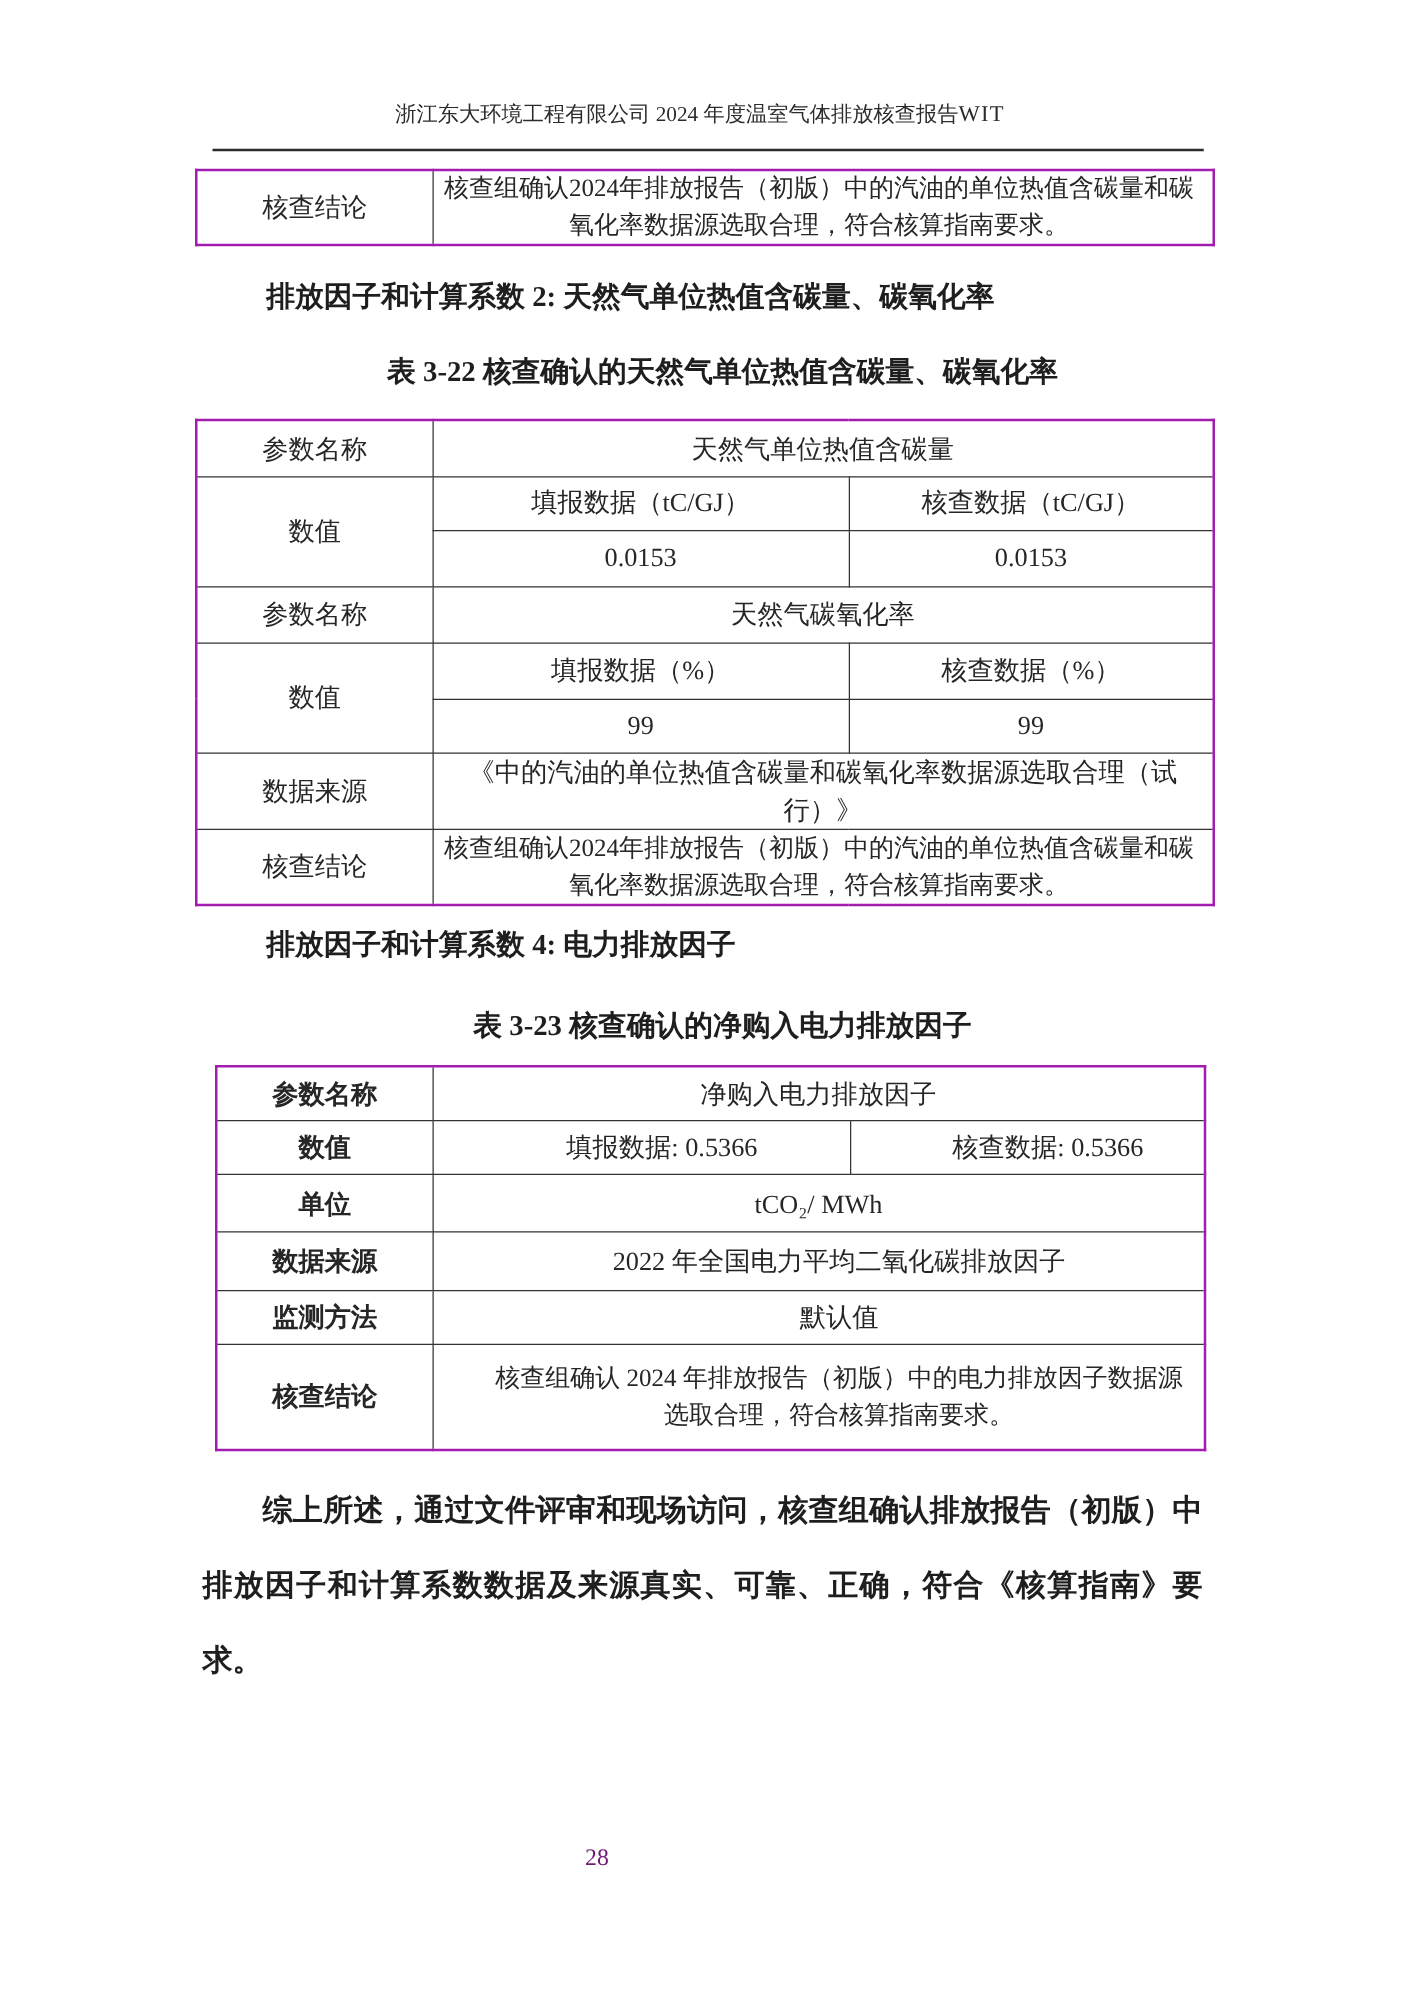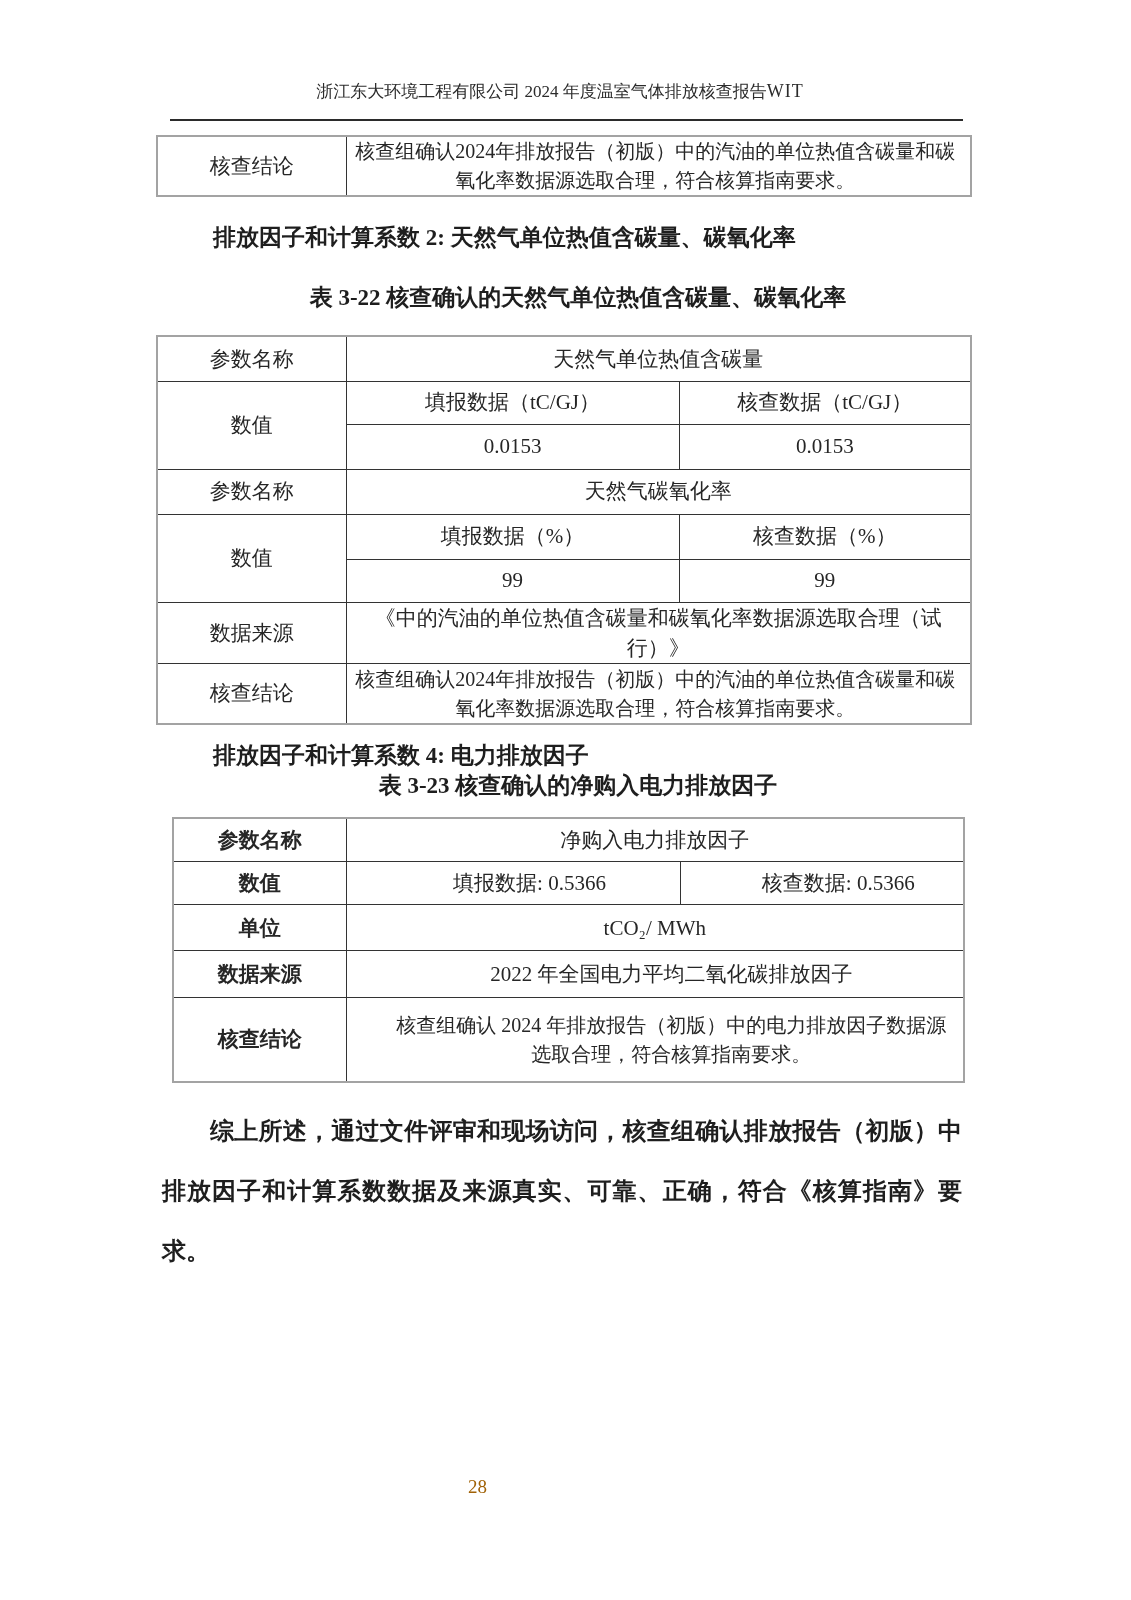--- a/index.html
+++ b/index.html
@@ -33,21 +33,21 @@
     font-size: 21px;
     color: #262626;
   }
   table.tbl td {
     border: 1px solid #333333;
     text-align: center;
     vertical-align: middle;
     line-height: 1.45;
     overflow: hidden;
   }
-  table.tbl { border: 2px solid #a3a3a3; font-family: Liberation Serif, serif; }
+  table.tbl { border: 2px solid #a21caf; font-family: Liberation Serif, serif; }
   td.left { text-align: left; padding-left: 2px; padding-right: 8px; }
   td.pad24 { padding-left: 41px; }
   td.small { font-size: 20px; }
   td.bold { font-weight: bold; }
   .top-table { margin: 14px 0 0 156px; width: 814px; }
   .t322 { margin: 22px 0 0 156px; width: 814px; }
   .t323 { margin: 16px 0 0 172px; width: 791px; }
   .section-heading {
     margin-left: 213px;
     font-size: 23px;
@@ -60,39 +60,39 @@
   .tbl-caption {
     margin-left: 156px;
     width: 844px;
     text-align: center;
     font-size: 23px;
     font-weight: bold;
     line-height: 30px;
     color: #1e1e1e;
   }
   .cap322 { margin-top: 30px; }
-  .cap323 { }
+  .cap323 { margin-top: 35px; }
   .summary {
     margin: 18px 0 0 162px;
     width: 800px;
     font-size: 24px;
     font-weight: bold;
     line-height: 60px;
     text-indent: 48px;
     text-align: justify;
     color: #1e1e1e;
   }
   .page-number {
     position: absolute;
     top: 1476px;
     left: 0;
     width: 955px;
     text-align: center;
     font-size: 19px;
-    color: #a16207;
+    color: #701a75;
   }
 </style>
 </head>
 <body>
 
 <div class="doc-header">
   <span>浙江东大环境工程有限公司 2024 年度温室气体排放核查报告</span>
   <span class="logo">WIT</span>
 </div>
 <hr class="header-rule">
@@ -178,20 +178,24 @@
   </tr>
   <tr>
     <td class="bold" style="height:46px">单位</td>
     <td colspan="2">tCO₂/ MWh</td>
   </tr>
   <tr>
     <td class="bold" style="height:47px">数据来源</td>
     <td colspan="2" class="left pad24">2022 年全国电力平均二氧化碳排放因子</td>
   </tr>
   <tr>
+    <td class="bold" style="height:43px">监测方法</td>
+    <td colspan="2" class="left pad24">默认值</td>
+  </tr>
+  <tr>
     <td class="bold" style="height:84px">核查结论</td>
     <td colspan="2" class="left pad24 small">核查组确认 2024 年排放报告（初版）中的电力排放因子数据源选取合理，符合核算指南要求。</td>
   </tr>
 </tbody>
   </table>
 
 <p class="summary">综上所述，通过文件评审和现场访问，核查组确认排放报告（初版）中排放因子和计算系数数据及来源真实、可靠、正确，符合《核算指南》要求。</p>
 
 <div class="page-number">28</div>
 

